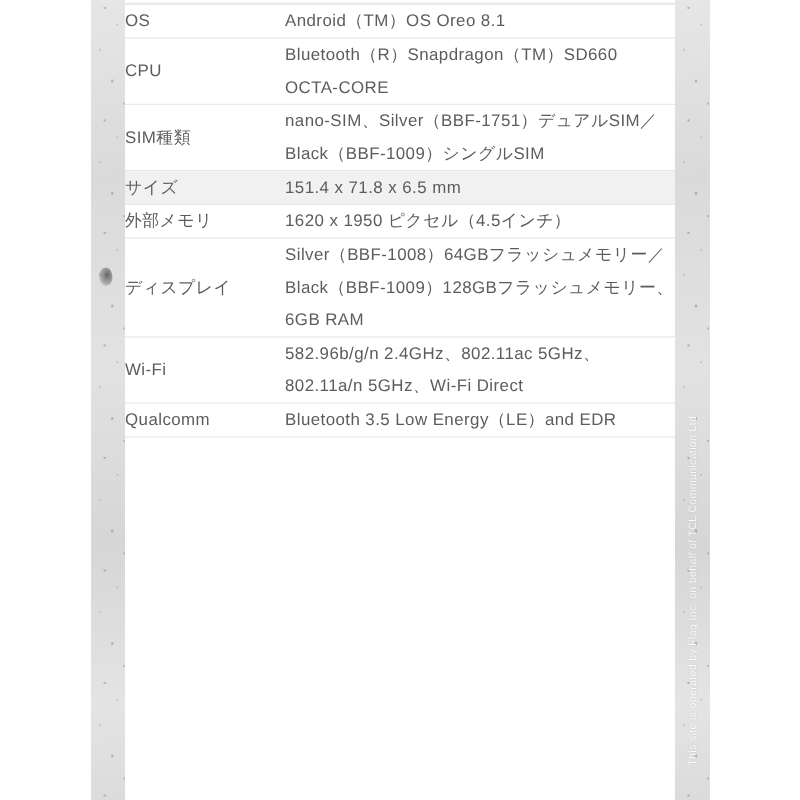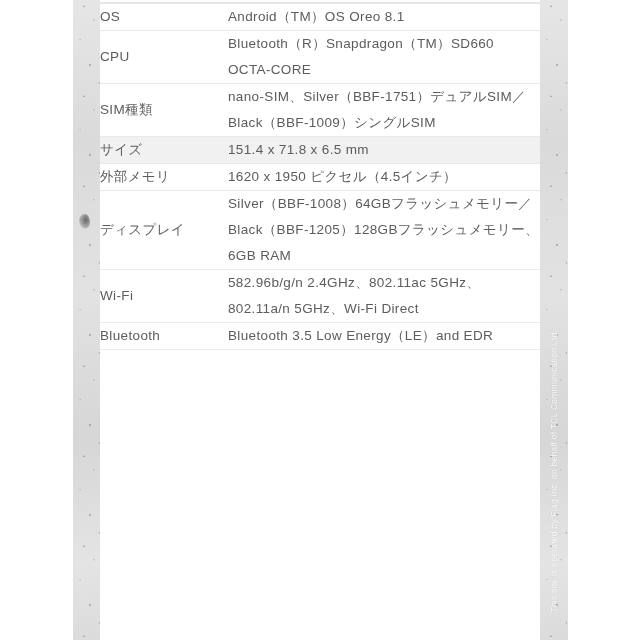--- a/index.html
+++ b/index.html
@@ -156,26 +156,26 @@
         <tr class="striped">
           <td class="cell-label">サイズ</td>
           <td class="cell-value">151.4 x 71.8 x 6.5 mm</td>
         </tr>
         <tr>
           <td class="cell-label">外部メモリ</td>
           <td class="cell-value">1620 x 1950 ピクセル（4.5インチ）</td>
         </tr>
         <tr>
           <td class="cell-label">ディスプレイ</td>
-          <td class="cell-value">Silver（BBF-1008）64GBフラッシュメモリー／Black（BBF-1205）128GBフラッシュメモリー、6GB RAM</td>
+          <td class="cell-value">Silver（BBF-1008）64GBフラッシュメモリー／Black（BBF-1009）128GBフラッシュメモリー、6GB RAM</td>
         </tr>
         <tr>
           <td class="cell-label">Wi-Fi</td>
           <td class="cell-value">582.96b/g/n 2.4GHz、802.11ac 5GHz、802.11a/n 5GHz、Wi-Fi Direct</td>
         </tr>
         <tr>
-          <td class="cell-label">Bluetooth</td>
+          <td class="cell-label">Qualcomm</td>
           <td class="cell-value">Bluetooth 3.5 Low Energy（LE）and EDR</td>
         </tr>
       </tbody>
   </table>
 
 </div>
 
 </body></html>

